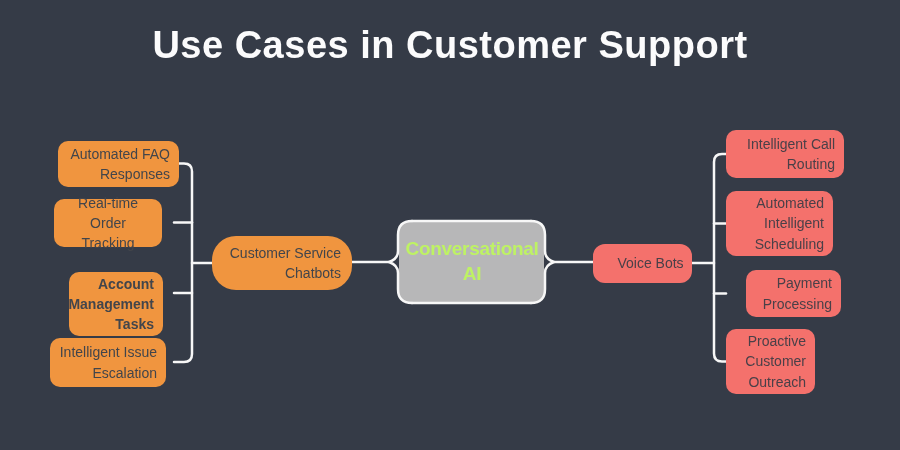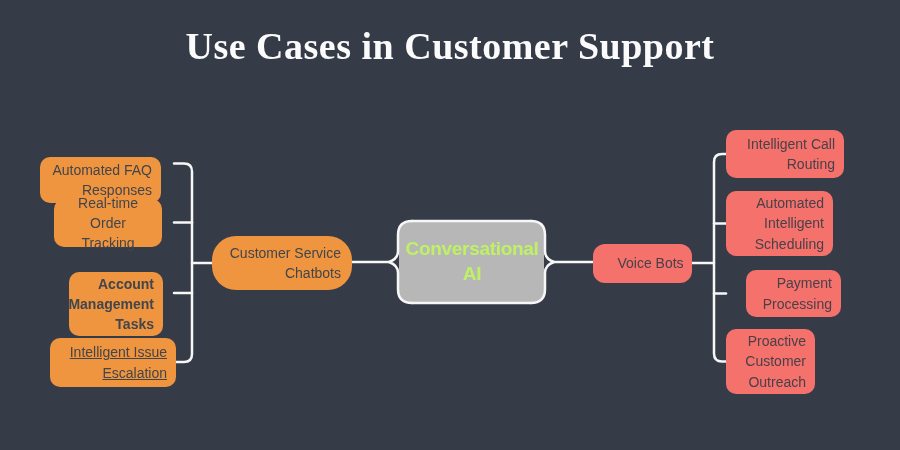--- a/index.html
+++ b/index.html
@@ -8,40 +8,39 @@
     background:#353B47;
     font-family:"Liberation Sans","DejaVu Sans",sans-serif;
     position:relative;overflow:hidden;
   }
   .stage{position:absolute;left:0;top:0;width:900px;height:450px;}
   .title{
     position:absolute;left:0;top:24px;width:900px;
     text-align:center;
     font-size:38px;font-weight:800;letter-spacing:0.5px;
     color:#FBFBFC;
-    font-family:Liberation Serif, serif;
   }
   svg.wires{position:absolute;left:0;top:0;pointer-events:none;}
   .node{
     position:absolute;
     display:flex;align-items:center;
     font-size:14px;line-height:1.45;
     border-radius:10px;
     box-sizing:border-box;
   }
   .orange{background:#F0953F;color:#42454B;}
   .coral{background:#F4716C;color:#4A4048;padding-left:16px;}
   .align-r{justify-content:flex-end;text-align:right;padding:4px 9px;}
   .align-l{justify-content:flex-start;text-align:right;padding:4px 9px;}
   .align-c{justify-content:center;text-align:center;}
   
-  .n-l1{left:40px;top:141px;width:121px;height:46px;margin-top:16px;}
+  .n-l1{left:58px;top:141px;width:121px;height:46px;}
   .n-l2{left:54px;top:199px;width:108px;height:48px;text-align:center;}
   .n-l3{left:69px;top:272px;width:94px;height:64px;font-weight:bold;}
-  .n-l4{left:50px;top:338px;width:126px;height:49px;text-decoration:underline;}
+  .n-l4{left:50px;top:338px;width:116px;height:49px;}
   
   .n-r1{left:726px;top:130px;width:118px;height:48px;}
   .n-r2{left:726px;top:191px;width:107px;height:65px;}
   .n-r3{left:726px;top:270px;width:95px;height:47px;margin-left:20px;}
   .n-r4{left:726px;top:329px;width:89px;height:65px;}
   
   .n-chatbots{left:212px;top:236px;width:140px;height:54px;border-radius:24px;padding:20px 11px;}
   .n-voicebots{left:593px;top:244px;width:99px;height:39px;border-radius:12px;}
   
   .n-center{

